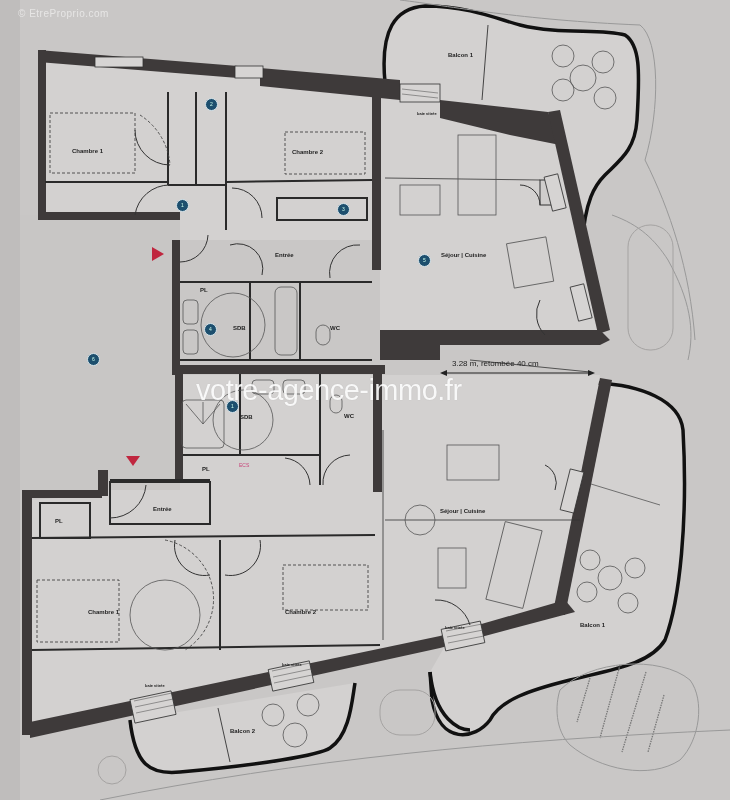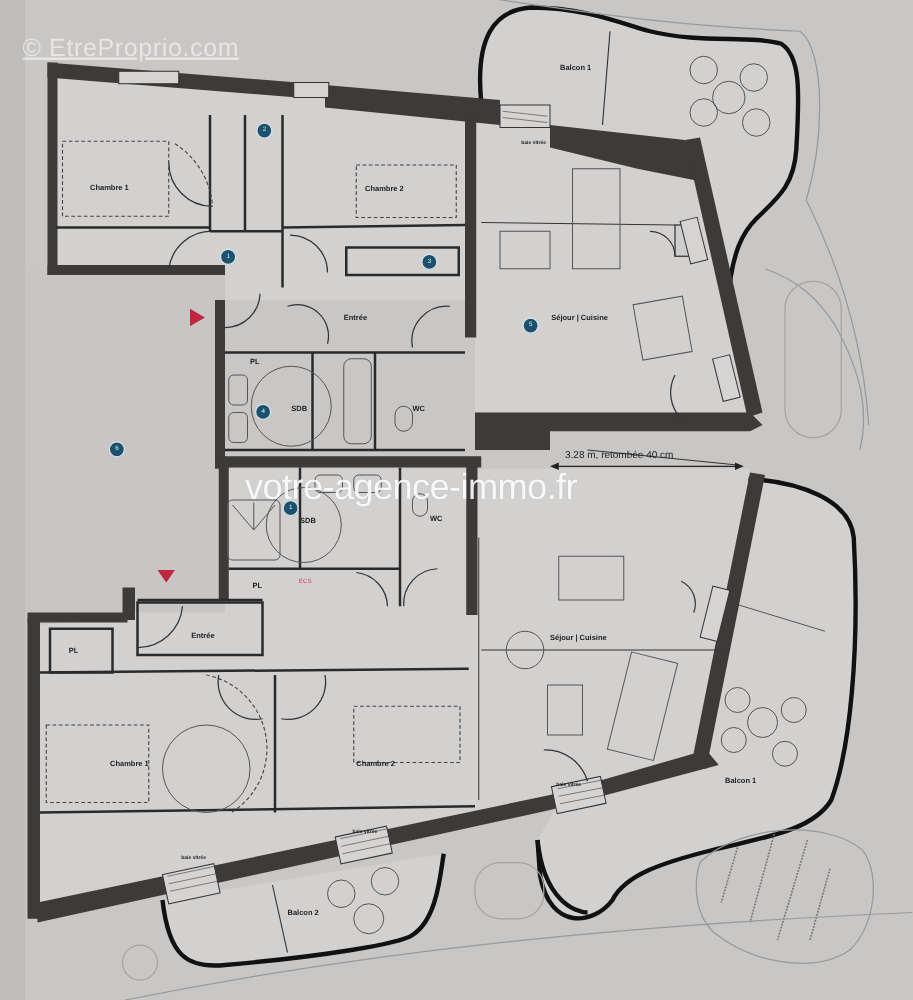--- a/index.html
+++ b/index.html
@@ -1,20 +1,20 @@
 <!DOCTYPE html>
 <html><head>
 <meta charset="utf-8">
 <style>
   html, body { margin:0; padding:0; }
   body { width:730px; height:800px; overflow:hidden; background:#c9c7c6; font-family:"Liberation Sans", sans-serif; position:relative; }
   #plan { position:absolute; left:0; top:0; width:730px; height:800px; }
   .lbl { position:absolute; font-family:"Liberation Sans", sans-serif; font-size:6px; font-weight:bold; color:#222; white-space:nowrap; }
   .badge { position:absolute; width:11px; height:11px; border-radius:50%; background:#1d4f6e; border:1.5px solid #d6e4ea; color:#cfe; font-size:5px; text-align:center; line-height:11px; }
-  .wm-top { position:absolute; left:18px; top:28px; font-size:20px; color:rgba(255,255,255,0.55); letter-spacing:0.5px;text-decoration:underline; }
+  .wm-top { position:absolute; left:18px; top:8px; font-size:10px; color:rgba(255,255,255,0.55); letter-spacing:0.5px; }
   .wm-main { position:absolute; left:196px; top:374px; font-size:29px; color:rgba(255,255,255,0.9); letter-spacing:-0.5px; text-shadow:0 0 1px rgba(0,0,0,0.15); }
   .dim { position:absolute; left:452px; top:359px; font-size:8px; color:#222; }
   .pink { position:absolute; font-size:5px; color:#c8457a; }
 </style>
 </head>
 <body>
 
 <svg id="plan" viewBox="0 0 730 800" xmlns="http://www.w3.org/2000/svg">
 
   <rect x="0" y="0" width="730" height="800" fill="#c9c7c6"></rect>

